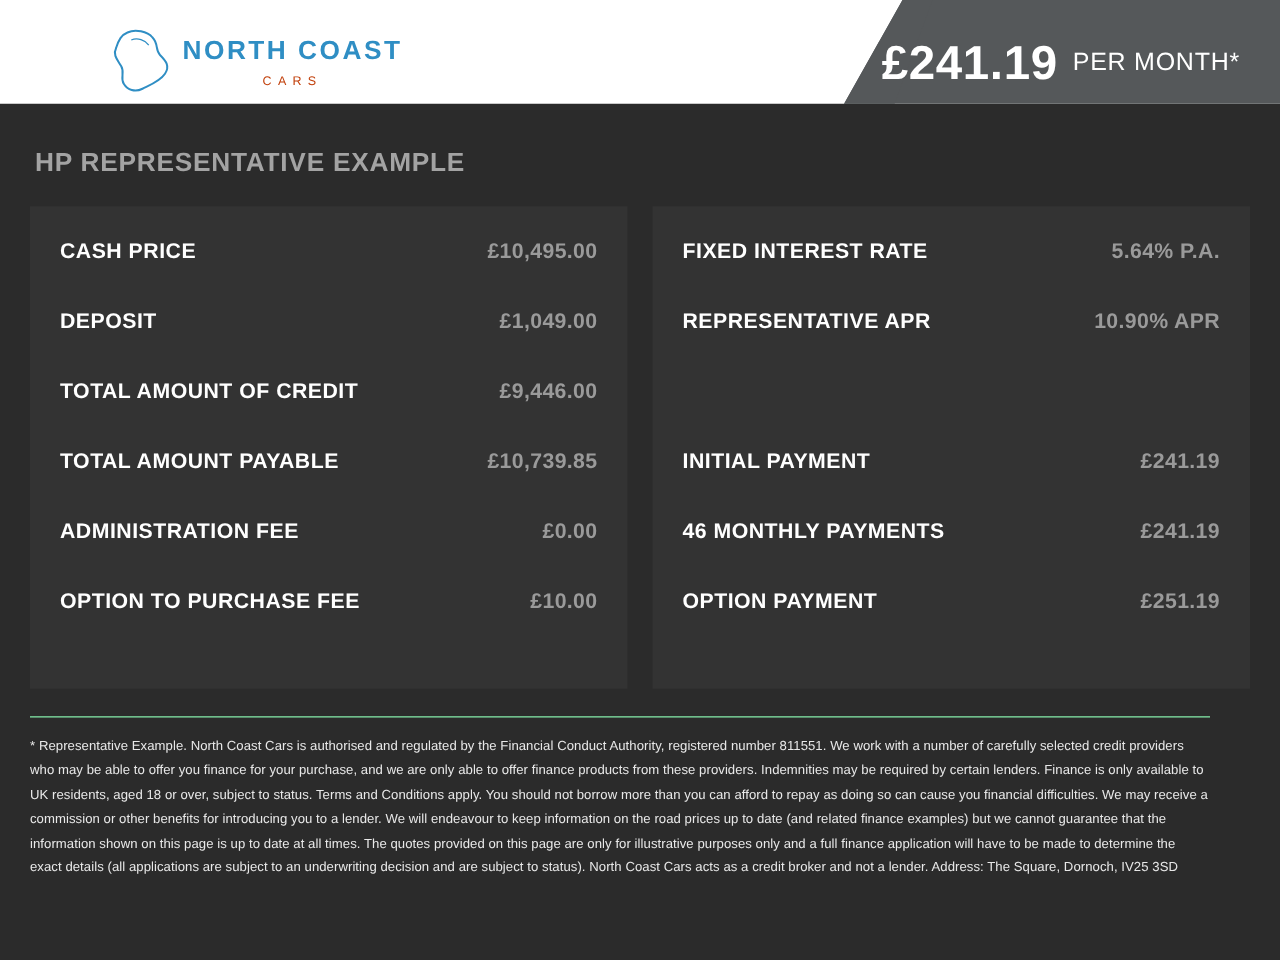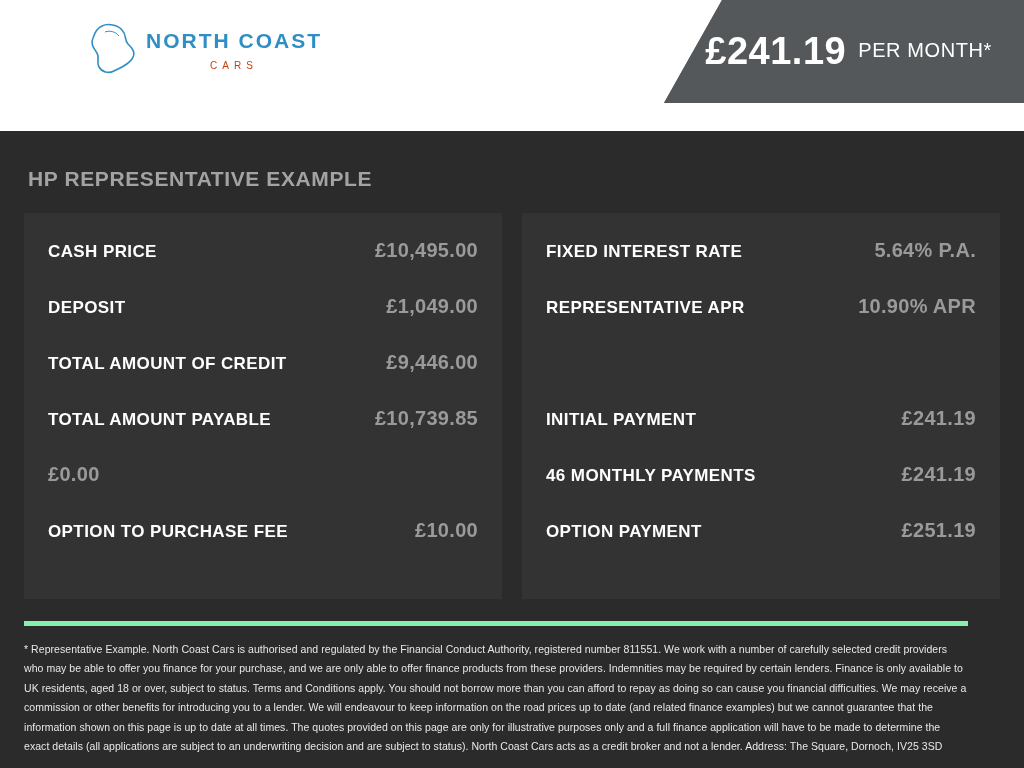--- a/index.html
+++ b/index.html
@@ -14,21 +14,21 @@
   .page {
     position: relative;
     width: 1024px;
     height: 768px;
     background: #2b2b2b;
   }
 
   
   .header {
     position: relative;
-    height: 131px;
+    height: 83px;
     background: #ffffff;
     overflow: hidden;
   }
   .logo-wrap {
     position: absolute;
     left: 88px;
     top: 22px;
     display: flex;
     align-items: center;
   }
@@ -124,31 +124,31 @@
   }
   .row .label {
     color: #ffffff;
     font-size: 17px;
     font-weight: bold;
     letter-spacing: 0.4px;
     white-space: nowrap;
   }
   .row .value {
     color: #9a9a9a;
-    font-size: 20px;
+    font-size: 17px;
     font-weight: bold;
     letter-spacing: 0.3px;
     white-space: nowrap;
     text-align: right;
   }
 
   
   .disclaimer {
     margin: 22px 24px 0 24px;
-    border-top: 5px solid #86efac;
+    border-top: 1px solid #86efac;
     padding-top: 14px;
     color: #e8e8e8;
     font-size: 10.5px;
     line-height: 1.85;
     text-align: left;
     letter-spacing: 0.05px;
     max-width: 944px;
   }
 </style>
 </head>
@@ -191,20 +191,21 @@
       </div>
       <div class="row">
         <span class="label">TOTAL AMOUNT OF CREDIT</span>
         <span class="value">£9,446.00</span>
       </div>
       <div class="row">
         <span class="label">TOTAL AMOUNT PAYABLE</span>
         <span class="value">£10,739.85</span>
       </div>
       <div class="row">
+        <span class="label">ADMINISTRATION FEE</span>
         <span class="value">£0.00</span>
       </div>
       <div class="row">
         <span class="label">OPTION TO PURCHASE FEE</span>
         <span class="value">£10.00</span>
       </div>
     </div>
 
     <div class="table">
       <div class="row">

